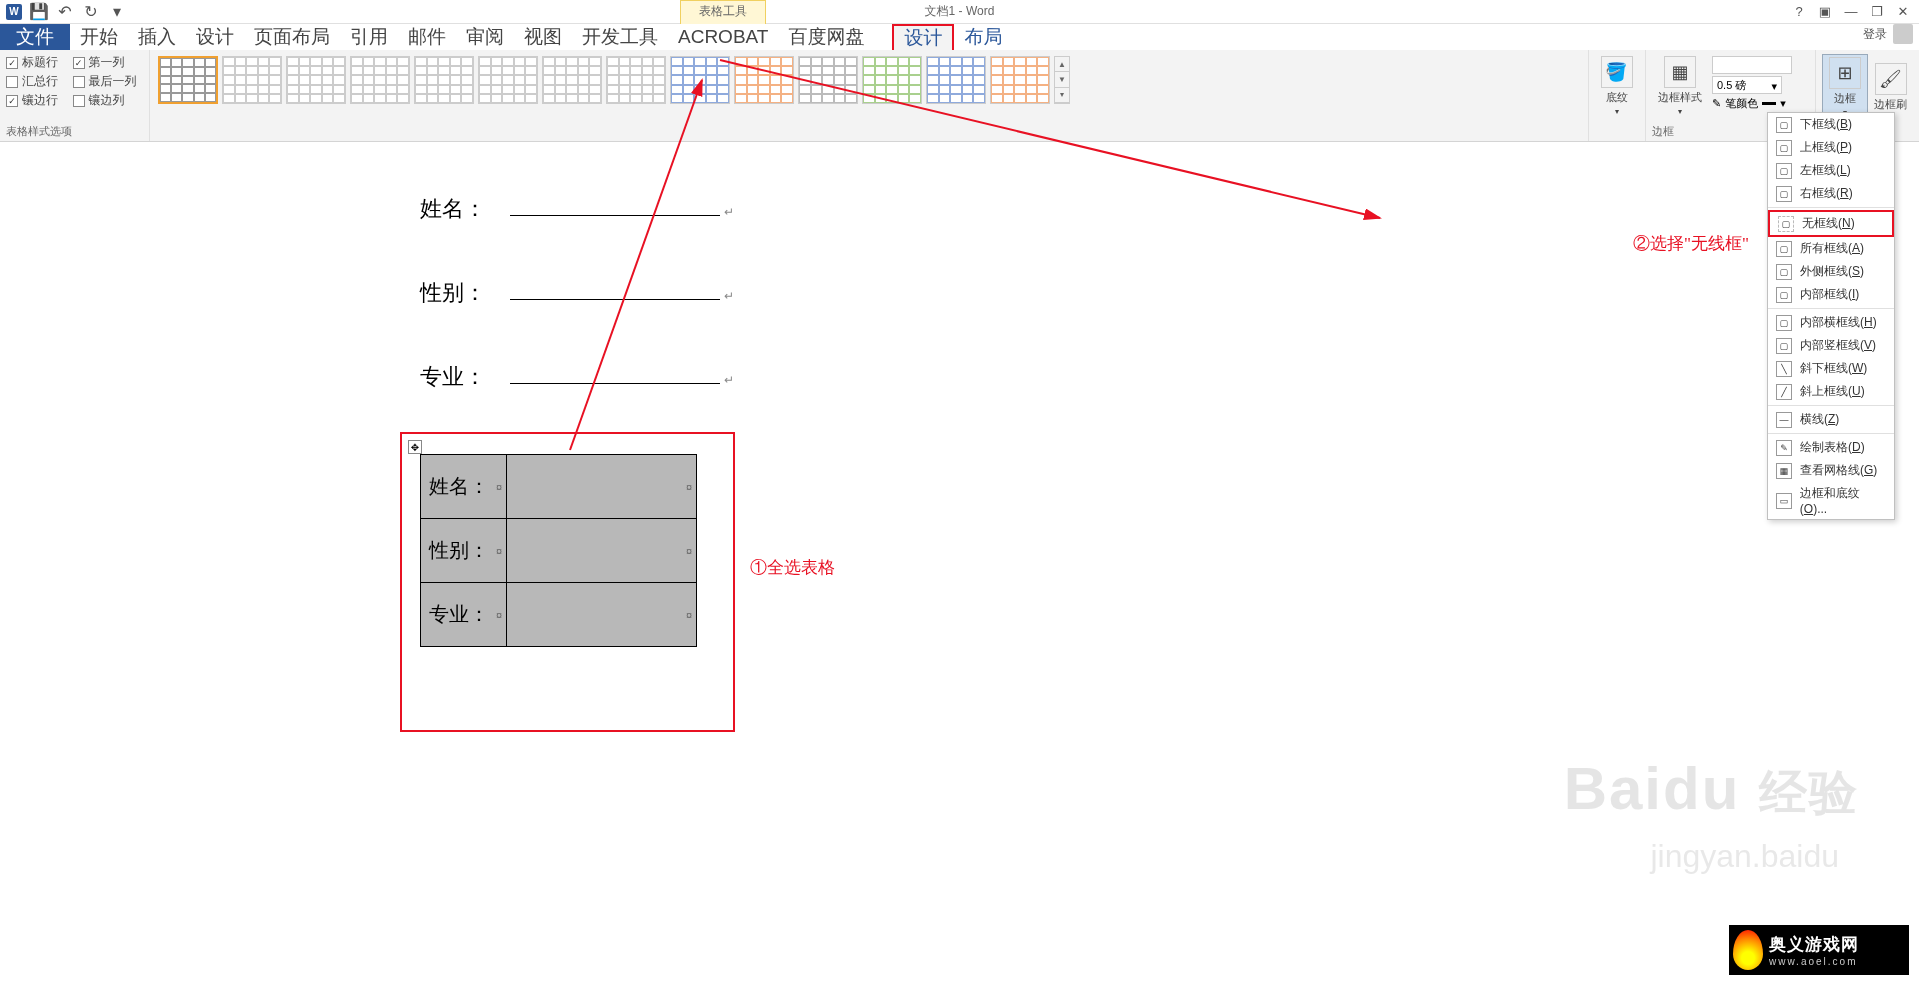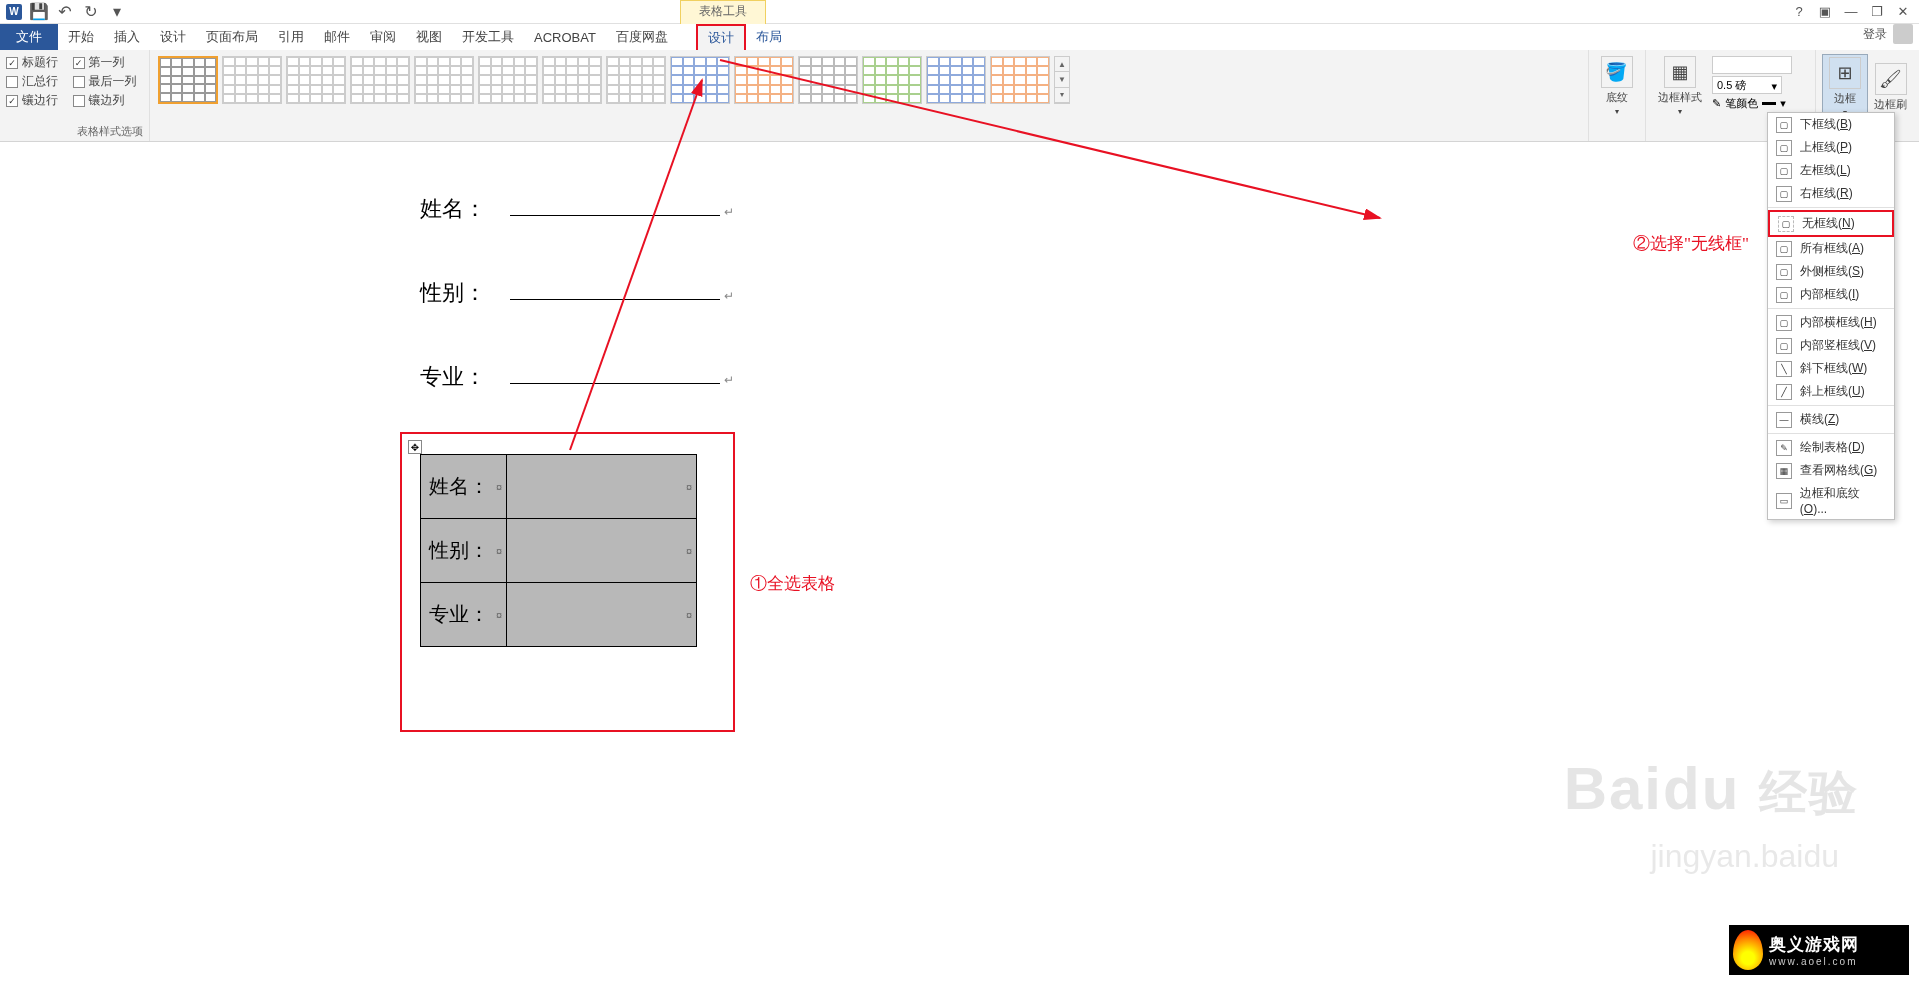--- a/index.html
+++ b/index.html
@@ -10,31 +10,31 @@
 .titlebar-left { display: flex; align-items: center; gap: 8px; padding-left: 6px; }
 .word-icon { width: 16px; height: 16px; background: #2b579a; color: #fff; font-size: 10px; font-weight: bold; display: flex; align-items: center; justify-content: center; border-radius: 2px; }
 .qat-btn { width: 18px; height: 18px; display: flex; align-items: center; justify-content: center; cursor: pointer; color: #555; }
 .titlebar-center { position: absolute; left: 0; right: 0; text-align: center; font-size: 12px; color: #666; pointer-events: none; }
 .table-tools-tab { position: absolute; left: 680px; top: 0; height: 24px; background: #fff7d5; border: 1px solid #f0d060; border-bottom: none; padding: 2px 18px; font-size: 12px; color: #666; }
 .titlebar-right { position: absolute; right: 4px; display: flex; align-items: center; gap: 2px; }
 .win-btn { width: 24px; height: 20px; display: flex; align-items: center; justify-content: center; cursor: pointer; color: #555; font-size: 13px; }
 
 
 .tabs { height: 26px; background: #fff; display: flex; align-items: stretch; position: relative; }
-.tab { padding: 0 10px; font-size: 13px; color: #444; display: flex; align-items: center; cursor: pointer; }
+.tab { padding: 0 10px; font-size: 19px; color: #444; display: flex; align-items: center; cursor: pointer; }
 .tab-file { background: #2b579a; color: #fff; padding: 0 16px; }
 .tab-active { color: #2b579a; border: 2px solid #e81123; border-bottom: none; background: #f3f3f3; }
 .tab-context { color: #2b579a; }
 .tabs-right { position: absolute; right: 6px; display: flex; align-items: center; gap: 6px; font-size: 12px; color: #555; }
 .login-avatar { width: 20px; height: 20px; background: #ccc; border-radius: 2px; }
 
 
 .ribbon { height: 92px; background: #f3f3f3; border-bottom: 1px solid #d4d4d4; display: flex; }
 .ribbon-group { border-right: 1px solid #e0e0e0; padding: 4px 6px 0 6px; display: flex; flex-direction: column; justify-content: space-between; }
-.group-label { font-size: 11px; color: #666; text-align: right; padding-bottom: 2px; }
+.group-label { font-size: 11px; color: #666; text-align: left; padding-bottom: 2px; }
 .style-options { display: grid; grid-template-columns: auto auto; gap: 2px 8px; font-size: 12px; color: #444; }
 .style-opt { display: flex; align-items: center; gap: 4px; }
 .chk { width: 12px; height: 12px; border: 1px solid #888; background: #fff; display: inline-flex; align-items: center; justify-content: center; font-size: 9px; color: #333; }
 
 .table-styles-gallery { display: flex; flex-direction: column; justify-content: space-between; flex: 1; position: relative; }
 .gallery-row { display: flex; gap: 4px; padding: 2px; }
 .style-thumb { width: 60px; height: 48px; border: 1px solid #ccc; background: #fff; position: relative; }
 .style-thumb.sel { border: 2px solid #f0a030; }
 .thumb-grid { width: 100%; height: 100%; display: grid; grid-template-rows: repeat(5,1fr); grid-template-columns: repeat(5,1fr); }
 .thumb-grid div { border: 0.5px solid #999; }
@@ -101,20 +101,21 @@
 <body>
 
 <div class="titlebar">
   <div class="titlebar-left">
     <div class="word-icon">W</div>
     <div class="qat-btn">💾</div>
     <div class="qat-btn">↶</div>
     <div class="qat-btn">↻</div>
     <div class="qat-btn">▾</div>
   </div>
+  <div class="titlebar-center">文档1 - Word</div>
   <div class="table-tools-tab">表格工具</div>
   <div class="titlebar-right">
     <div class="win-btn">?</div>
     <div class="win-btn">▣</div>
     <div class="win-btn">—</div>
     <div class="win-btn">❐</div>
     <div class="win-btn">✕</div>
   </div>
 </div>
 
@@ -670,21 +671,21 @@
               <td><span>专业：</span><span class="cell-mark">¤</span></td>
               <td>
                 <span class="cell-mark">¤</span>
               </td>
             </tr>
       </tbody>
         </table>
     </div>
   </div>
 
-  <div class="annot" style="left:750px; top:430px;">①全选表格</div>
+  <div class="annot" style="left:750px; top:414px;">①全选表格</div>
   <div class="annot" style="right:170px; top:90px;">②选择"无线框"</div>
 </div>
 
 <svg class="arrow-svg" style="left:0;top:0;width:1919px;height:985px;">
   <defs>
       <marker id="ah" markerWidth="10" markerHeight="10" refX="8" refY="3" orient="auto">
         <path d="M0,0 L9,3 L0,6 Z" fill="#e81123"></path>
       </marker>
     </defs>
   <line x1="570" y1="450" x2="702" y2="80" stroke="#e81123" stroke-width="2" marker-end="url(#ah)"></line>

